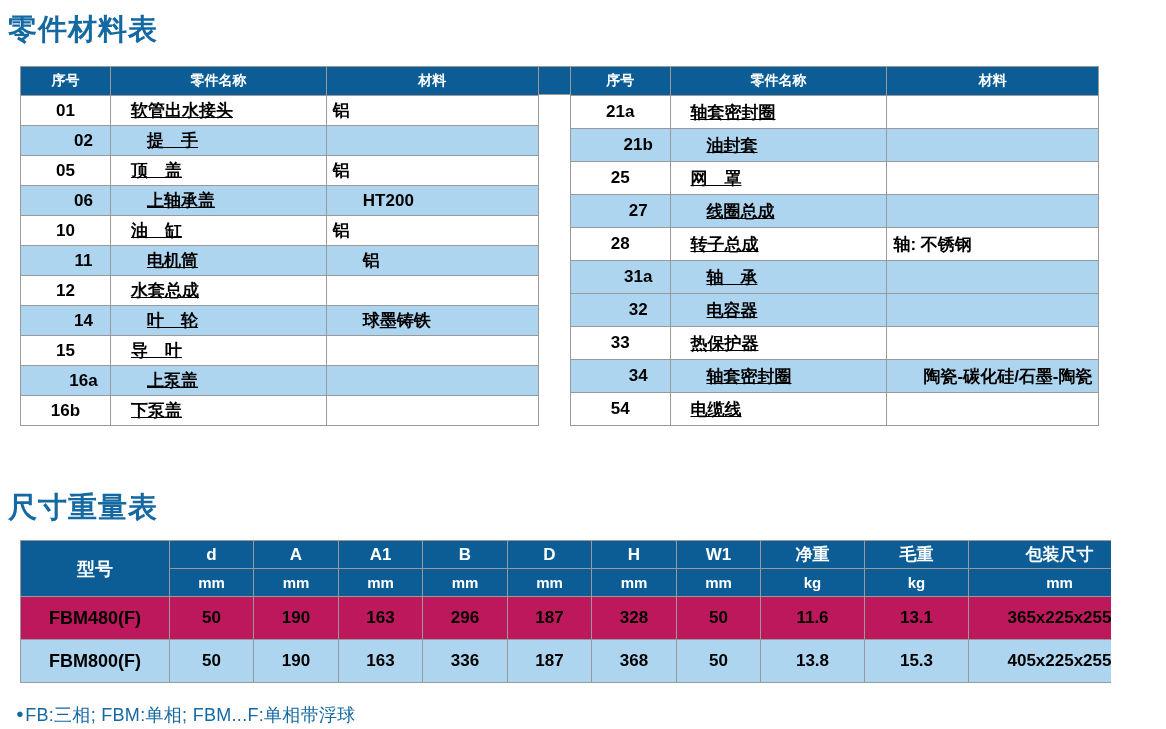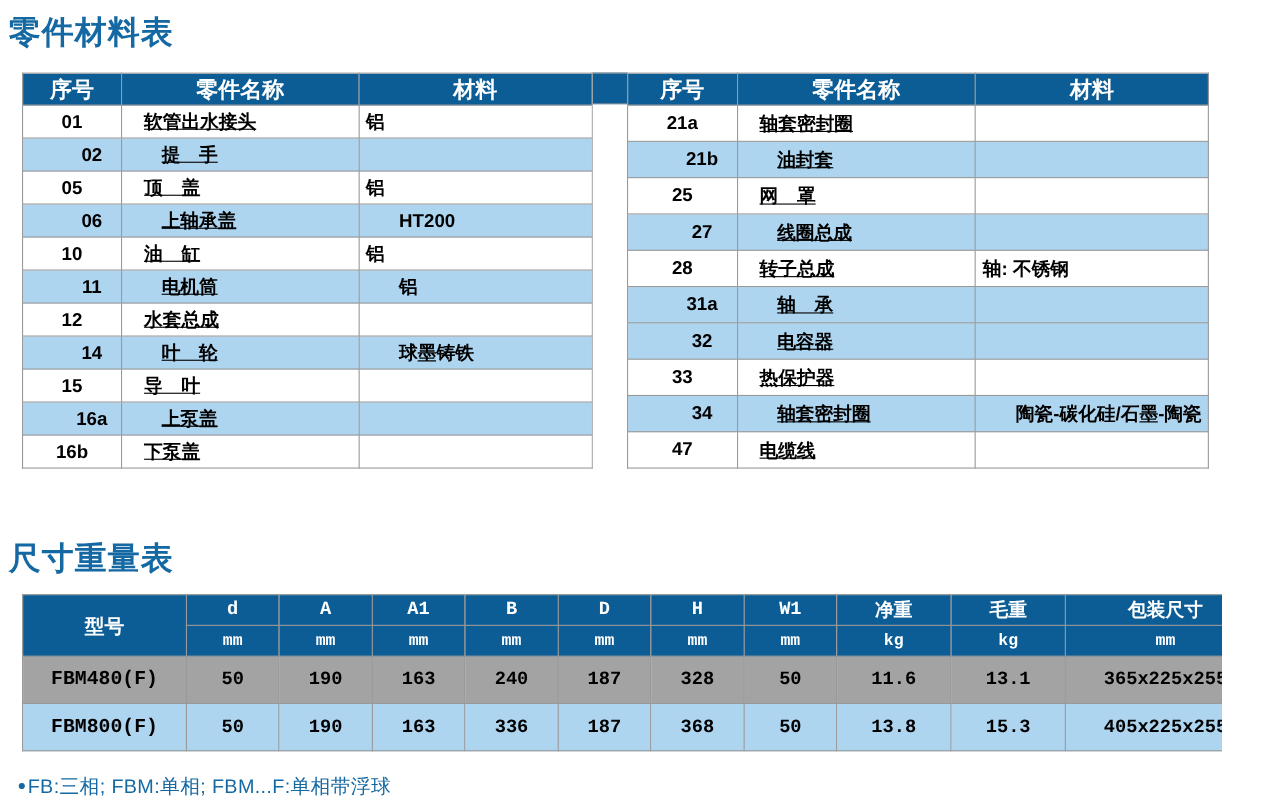--- a/index.html
+++ b/index.html
@@ -32,21 +32,21 @@
     align-items: stretch;
     margin-left: 12px;
   }
   table.parts {
     border-collapse: collapse;
     table-layout: fixed;
   }
   table.parts th {
     background: var(--hdr, #0c5d95);
     color: #ffffff;
-    font-size: 20px;
+    font-size: 14px;
     font-weight: bold;
     height: 28px;
     padding: 0;
     border: 1px solid var(--border, #999999);
     text-align: center;
   }
   table.parts td {
     height: 29px;
     padding: 0;
     border: 1px solid var(--border, #999999);
@@ -73,21 +73,20 @@
     border-top: 1px solid var(--border, #999999);
     border-bottom: 1px solid var(--border, #999999);
   }
   .gap-body { flex: 1; background: #ffffff; }
   
   table.dims {
     border-collapse: collapse;
     table-layout: fixed;
     margin-left: 12px;
     width: 1126px;
-    font-family: Liberation Mono, monospace;
   }
   table.dims thead tr { height: 28px; }
   table.dims th {
     background: var(--hdr, #0c5d95);
     color: #ffffff;
     font-weight: bold;
     padding: 0;
     border: 1px solid var(--border, #999999);
     text-align: center;
   }
@@ -95,21 +94,21 @@
   table.dims th.unit { font-size: 15px; }
   table.dims th.model{ font-size: 18px; }
   table.dims td {
     height: 42px;
     padding: 0;
     border: 1px solid var(--border, #999999);
     text-align: center;
     font-size: 17px;
     font-weight: bold;
     color: #000000;
-    background: #a3a3a3;
+    background: #be185d;
   }
   table.dims tbody tr.alt td { background: var(--rowblue, #aed5f0); }
   table.dims td.model-cell { font-size: 18px; }
   
   .footnote {
     margin: 20px 0 0 8px;
     color: var(--title, #1569a3);
     font-size: 18px;
     font-weight: normal;
     letter-spacing: 0.3px;
@@ -258,21 +257,21 @@
             <td class="c-no">33</td>
             <td class="c-name">热保护器</td>
             <td class="c-mat"></td>
           </tr>
           <tr class="alt">
             <td class="c-no">34</td>
             <td class="c-name">轴套密封圈</td>
             <td class="c-mat">陶瓷-碳化硅/石墨-陶瓷</td>
           </tr>
           <tr>
-            <td class="c-no">47</td>
+            <td class="c-no">54</td>
             <td class="c-name">电缆线</td>
             <td class="c-mat"></td>
           </tr>
         </tbody>
     </table>
   </div>
 
   <h1 class="sec-title dims-title">尺寸重量表</h1>
 
   <table class="dims">
@@ -315,21 +314,21 @@
           <th class="unit">kg</th>
           <th class="unit">mm</th>
         </tr>
     </thead>
     <tbody id="dims-body">
         <tr>
           <td class="model-cell">FBM480(F)</td>
           <td>50</td>
           <td>190</td>
           <td>163</td>
-          <td>240</td>
+          <td>296</td>
           <td>187</td>
           <td>328</td>
           <td>50</td>
           <td>11.6</td>
           <td>13.1</td>
           <td>365x225x255</td>
         </tr>
         <tr class="alt">
           <td class="model-cell">FBM800(F)</td>
           <td>50</td>

